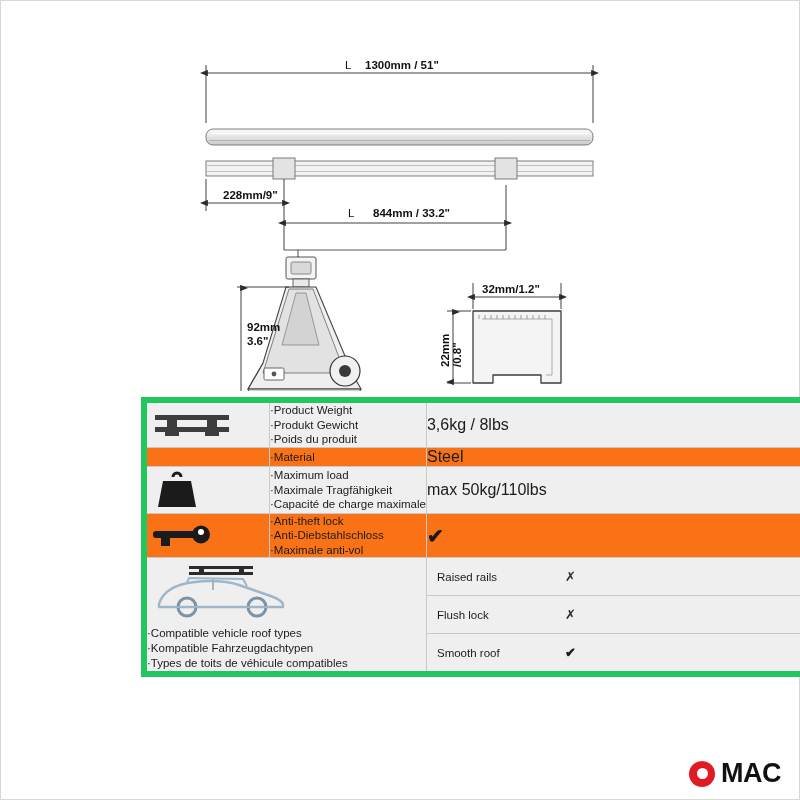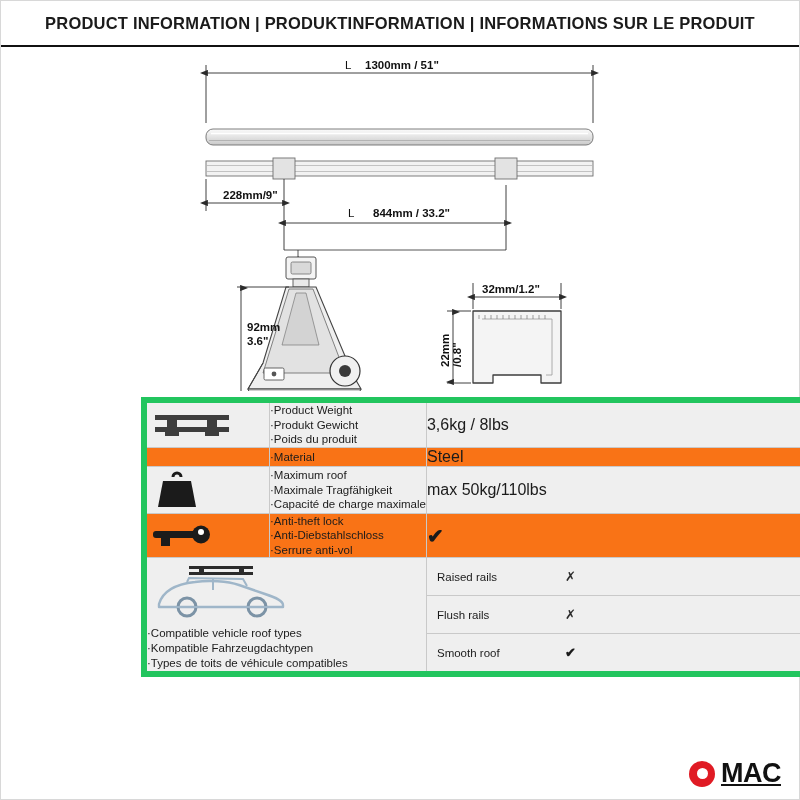--- a/index.html
+++ b/index.html
@@ -85,31 +85,28 @@
   .logo-mark{
     width:26px;height:26px;border-radius:50%;
     background:#e01b24;
     display:flex;align-items:center;justify-content:center;
   }
   .logo-mark .inner{
     width:11px;height:11px;border-radius:50%;
     background:#fff;
   }
   .logo-text{
-    font-size:27px;font-weight:bold;letter-spacing:-0.5px;color:#111;text-decoration:underline;
+    font-size:27px;font-weight:bold;letter-spacing:-0.5px;color:#111;
   }
 </style>
 </head>
 <body>
 
 <div class="page">
 
-  <div class="header">
-    <div class="header-title">PRODUCT INFORMATION | PRODUKTINFORMATION | INFORMATIONS SUR LE PRODUIT</div>
-  </div>
 
   <div class="drawing">
     <svg width="800" height="346" viewBox="0 0 800 346">
       <defs>
         <marker id="arrL" markerWidth="9" markerHeight="7" refX="8" refY="3.5" orient="auto">
           <polygon points="9,0 9,7 0,3.5" fill="#2b2b2b"></polygon>
         </marker>
         <marker id="arrR" markerWidth="9" markerHeight="7" refX="1" refY="3.5" orient="auto">
           <polygon points="0,0 0,7 9,3.5" fill="#2b2b2b"></polygon>
         </marker>
@@ -274,40 +271,40 @@
       </tr>
 
       <tr class="row-alt">
         <td class="icon-cell">
           <svg width="60" height="46" viewBox="0 0 60 46">
             <path d="M26 10 a4 4 0 0 1 8 0" fill="none" stroke="#1b1b1b" stroke-width="3"></path>
             <path d="M16 14 L44 14 L49 40 L11 40 Z" fill="#1b1b1b"></path>
           </svg>
         </td>
         <td class="label-cell">
-          <div class="bullet-line">·Maximum roof</div>
+          <div class="bullet-line">·Maximum load</div>
           <div class="bullet-line">·Maximale Tragfähigkeit</div>
           <div class="bullet-line">·Capacité de charge maximale</div>
         </td>
         <td class="value-cell">max 50kg/110lbs</td>
       </tr>
 
       <tr class="row-plain">
         <td class="icon-cell">
           <svg width="70" height="34" viewBox="0 0 70 34">
             <rect x="6" y="12" width="46" height="7" rx="3" fill="#1b1b1b"></rect>
             <rect x="14" y="19" width="9" height="8" fill="#1b1b1b"></rect>
             <circle cx="54" cy="15.5" r="9" fill="#1b1b1b"></circle>
             <circle cx="54" cy="13" r="3" fill="#ffffff"></circle>
           </svg>
         </td>
         <td class="label-cell">
           <div class="bullet-line">·Anti-theft lock</div>
           <div class="bullet-line">·Anti-Diebstahlschloss</div>
-          <div class="bullet-line">·Serrure anti-vol</div>
+          <div class="bullet-line">·Maximale anti-vol</div>
         </td>
         <td class="value-cell" style="font-size:20px;font-weight:bold;">✔</td>
       </tr>
 
       <tr class="row-alt">
         <td class="compat-label" colspan="2" style="width:254px;">
           <div style="text-align:center;margin:2px 0 6px;">
             <svg width="150" height="60" viewBox="0 0 150 60">
 
               <rect x="42" y="6" width="64" height="3" fill="#2b2b2b"></rect>
@@ -328,21 +325,21 @@
           <div>·Types de toits de véhicule compatibles</div>
         </td>
         <td style="padding:0;">
           <table class="roof-table">
             <tbody>
               <tr>
                 <td class="roof-name">Raised rails</td>
                 <td class="mark no">✗</td>
               </tr>
               <tr>
-                <td class="roof-name">Flush rails</td>
+                <td class="roof-name">Flush lock</td>
                 <td class="mark no">✗</td>
               </tr>
               <tr>
                 <td class="roof-name">Smooth roof</td>
                 <td class="mark yes">✔</td>
               </tr>
             </tbody>
           </table>
         </td>
       </tr>

